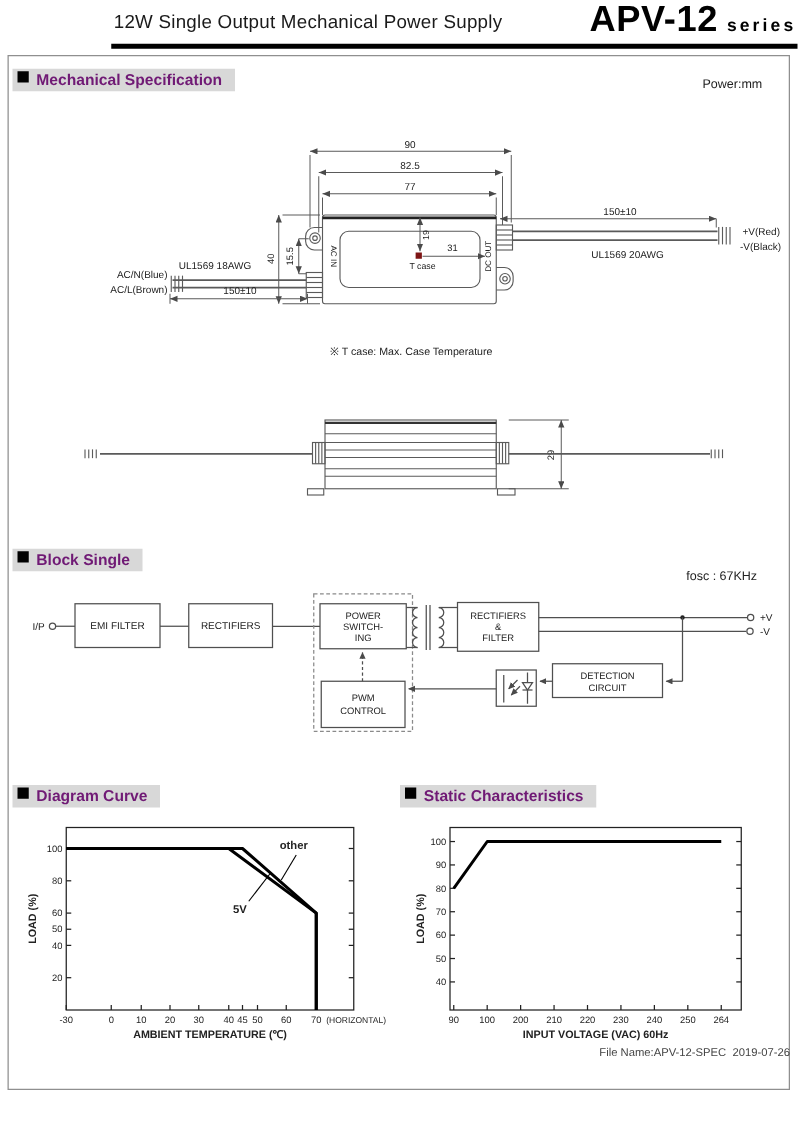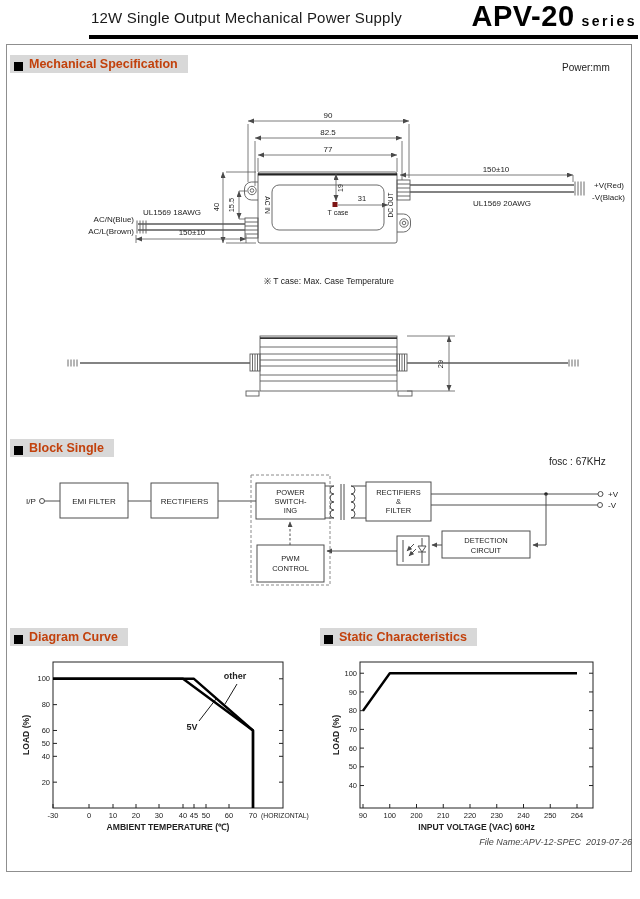--- a/index.html
+++ b/index.html
@@ -4,34 +4,34 @@
 <style>
 *{margin:0;padding:0;box-sizing:border-box}
 html,body{width:640px;height:899px}
 body{position:relative;background:#fff;font-family:"Liberation Sans",sans-serif;color:#111;overflow:hidden}
 .frame{position:absolute;left:6px;top:44px;width:626px;height:828px;border:1px solid #8f8f8f}
 .doc-title{position:absolute;left:91px;top:9px;font-size:15px;letter-spacing:.2px;color:#1a1a1a}
 .brand{position:absolute;right:3px;top:0;display:flex;align-items:baseline;gap:7px}
 .model{font-size:29px;font-weight:bold;letter-spacing:.5px;color:#000}
 .series{font-size:14px;font-weight:bold;letter-spacing:2.5px;color:#000}
 .rule{position:absolute;left:89px;right:2px;top:35px;height:4px;background:#000}
-.sec{position:absolute;display:flex;align-items:flex-end;gap:6px;background:#d8d8d8;padding:2px 10px 2px 4px;font-weight:bold;font-size:12.5px;color:#c2410c}
+.sec{position:absolute;display:flex;align-items:flex-start;gap:6px;background:#d8d8d8;padding:2px 10px 2px 4px;font-weight:bold;font-size:12.5px;color:#701a75}
 .sq{width:9px;height:9px;background:#000;flex:0 0 auto}
 .unit{position:absolute;left:562px;top:62px;font-size:10px;color:#222}
 .fosc{position:absolute;left:549px;top:456px;font-size:10px;color:#222}
-.footer{position:absolute;right:8px;top:837px;font-size:9px;font-style:italic;color:#444;white-space:pre}
+.footer{position:absolute;right:8px;top:837px;font-size:9px;color:#444;white-space:pre}
 svg{position:absolute;overflow:visible}
 svg text{font-family:"Liberation Sans",sans-serif;fill:#222}
 </style>
 </head>
 <body>
 
 <div class="doc-title">12W Single Output Mechanical Power Supply</div>
 <div class="brand">
-  <span class="model">APV-20</span>
+  <span class="model">APV-12</span>
   <span class="series">series</span>
 </div>
 <div class="rule"></div>
 <div class="frame"></div>
 
 <div class="sec" style="left:10px;top:55px">
   <span class="sq"></span>
   <span>Mechanical Specification</span>
 </div>
 <div class="unit">Power:mm</div>

